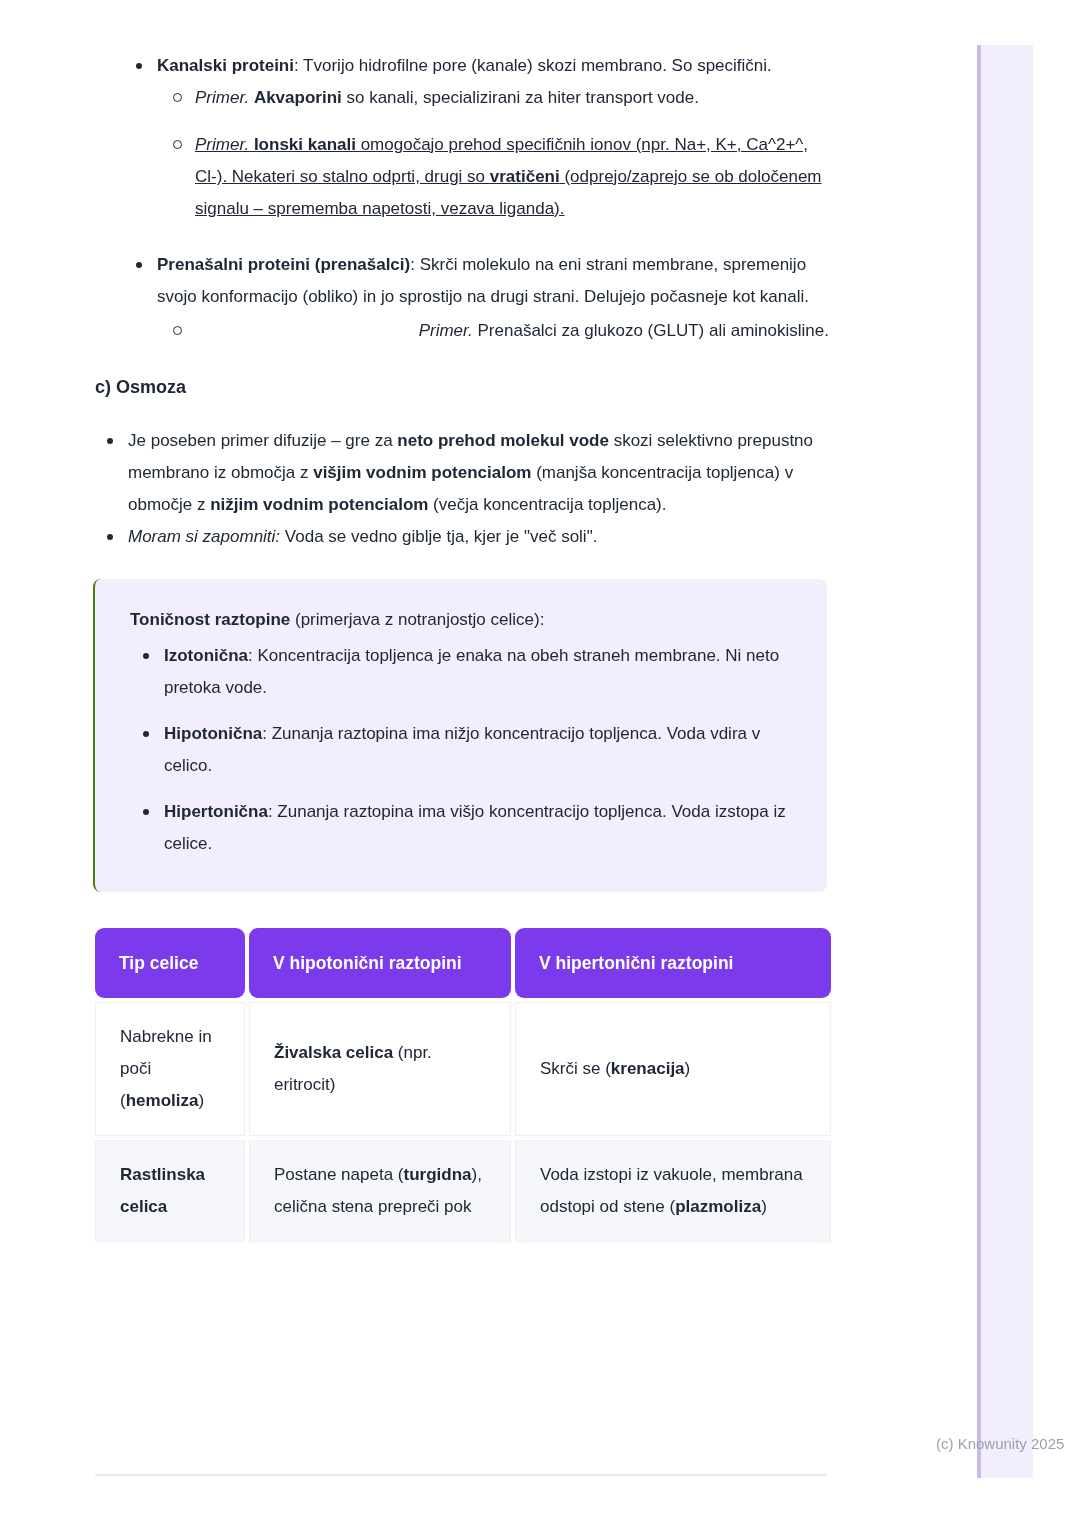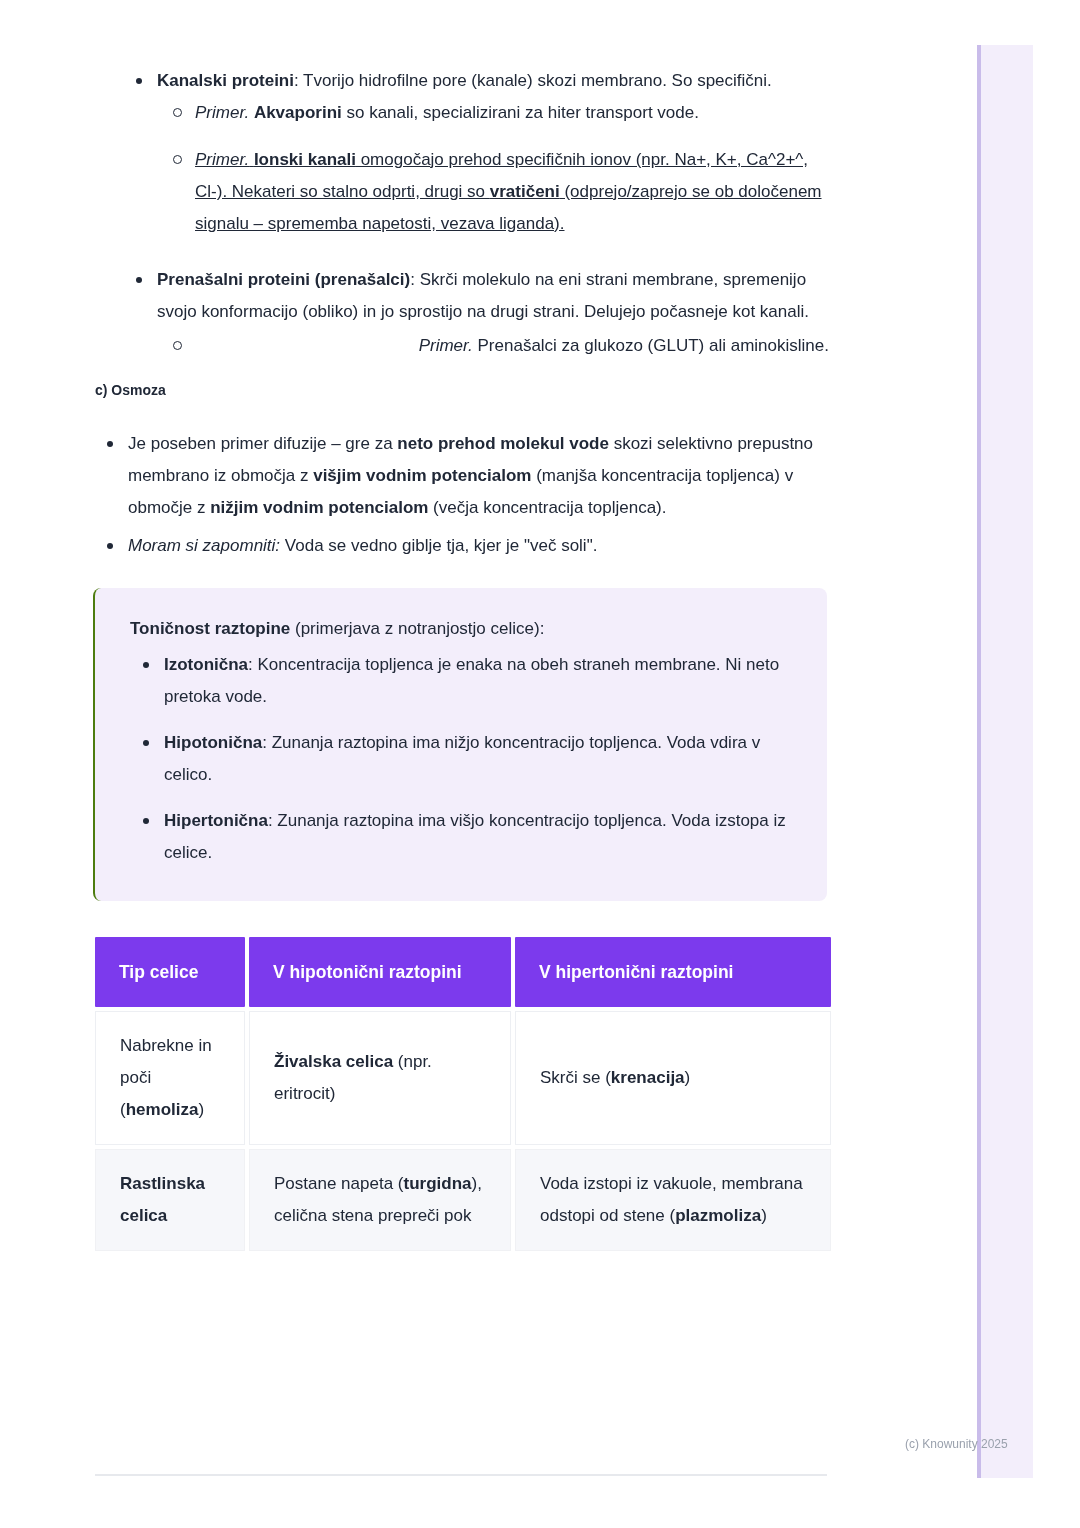--- a/index.html
+++ b/index.html
@@ -13,21 +13,21 @@
     line-height: 32px;
     color: #202837;
     overflow: hidden;
   }
   .b { font-weight: 700; }
   .i { font-style: italic; }
 
   .content {
     position: absolute;
     left: 95px;
-    top: 65px;
+    top: 50px;
     width: 734px;
   }
 
   
   ul { list-style: none; }
   .list-b { margin-left: 38px; }
   .list-b > li { position: relative; padding-left: 24px; }
   .list-b > li + li { margin-top: 24px; }
   .list-b > li::before {
     content: ""; position: absolute; left: 3px; top: 13px;
@@ -39,30 +39,30 @@
   .list-sub > li { position: relative; padding-left: 23px; }
   .list-sub > li + li { margin-top: 15px; text-decoration: underline; }
   .list-sub > li::before {
     content: ""; position: absolute; left: 1px; top: 11px;
     width: 7px; height: 7px; border-radius: 50%;
     border: 1.6px solid #202837; background: transparent;
   }
   .list-sub.tight { margin-top: 2px; text-align: right; }
 
   .section-heading {
-    margin-top: 16px;
-    font-size: 14px;
+    margin-top: 28px;
+    font-size: 18px;
     font-weight: 700;
     line-height: 24px;
   }
 
   
   .list-c { margin-left: 12px; margin-top: 26px; }
   .list-c > li { position: relative; padding-left: 21px; }
-  .list-c > li + li { margin-top: 6px; }
+  .list-c > li + li { margin-top: 0; }
   .list-c > li::before {
     content: ""; position: absolute; left: 0px; top: 13px;
     width: 6px; height: 6px; border-radius: 50%; background: #202837;
   }
 
   
   .callout {
     margin-top: 26px;
     margin-left: -2px;
     width: 734px;
@@ -88,21 +88,21 @@
     gap: 4px;
     background: #ffffff;
   }
   .tonicity-table .th {
     background: #7c3aed;
     color: #ffffff;
     font-weight: 700;
     font-size: 17.5px;
     padding: 19px 24px;
     line-height: 32px;
-    border-radius: 1px;
+    border-radius: 9px;
   }
   .tonicity-table .td {
     display: flex;
     align-items: center;
     padding: 18px 24px;
     line-height: 32px;
   }
   .tonicity-table .row1 { background: #ffffff; border: 1px solid #edeff3; }
   .tonicity-table .row2 { background: #f6f7fa; border: 1px solid #f0f1f4; justify-content: center; }
 
@@ -122,22 +122,22 @@
     position: absolute;
     left: 95px;
     top: 1474px;
     width: 732px;
     height: 2px;
     background: #e7e9ed;
   }
   .footer-credit {
     position: absolute;
     top: 1434px;
-    left: 905px;
-    font-size: 12px;
+    left: 936px;
+    font-size: 15px;
     line-height: 20px;
     color: #9aa1ad;
     z-index: 2;
     white-space: nowrap;
   }
 </style>
 </head>
 <body>
 
 <div class="side-strip"></div>

